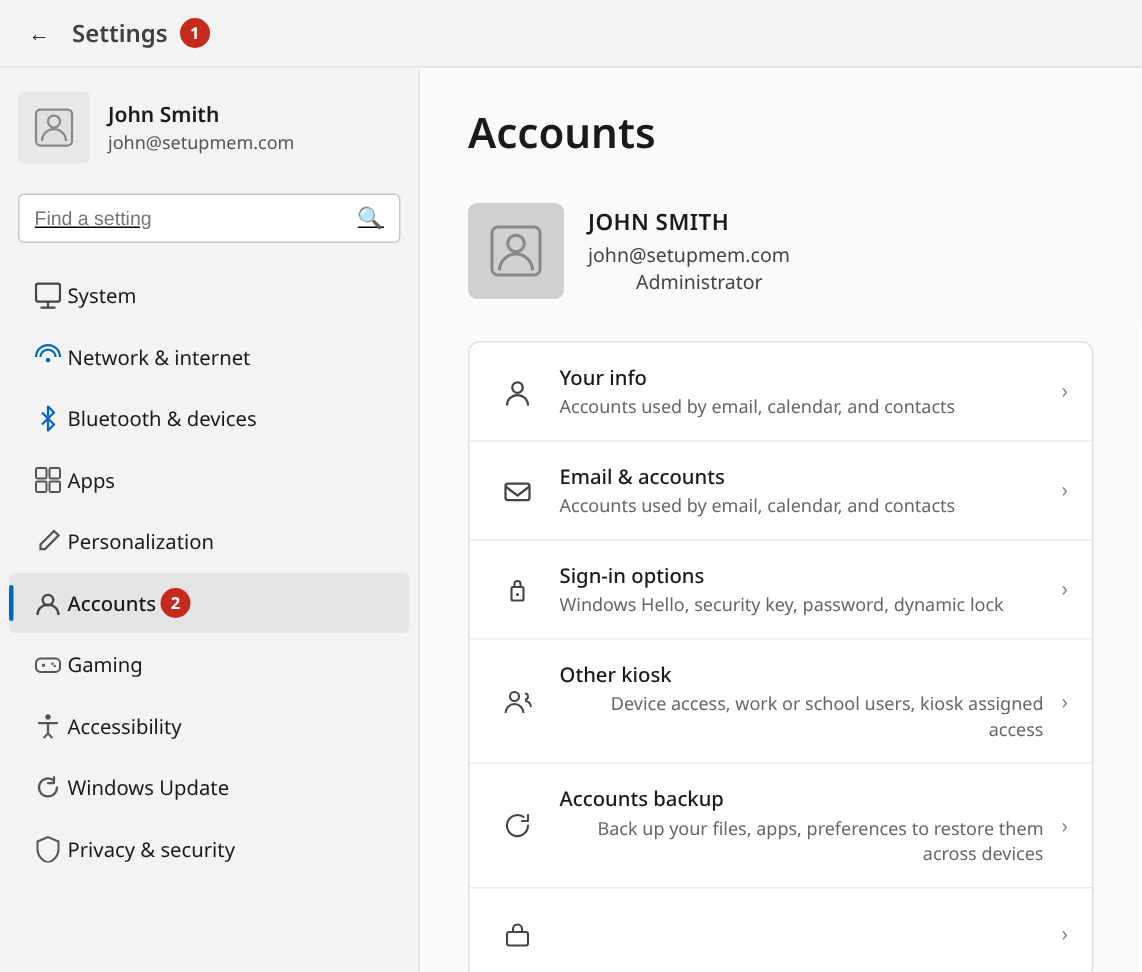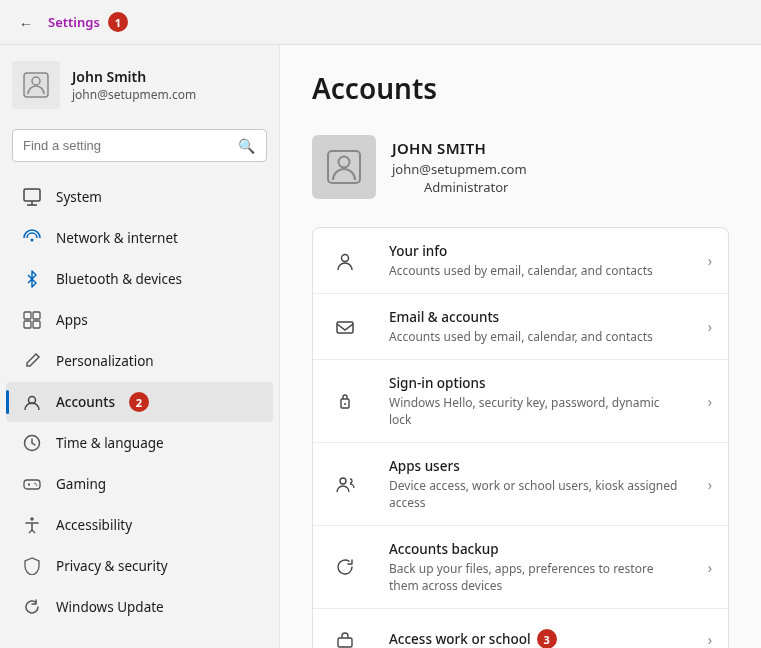--- a/index.html
+++ b/index.html
@@ -24,23 +24,23 @@
       width: 28px; height: 28px;
       border-radius: 50%;
       border: none;
       background: transparent;
       cursor: pointer;
       display: flex; align-items: center; justify-content: center;
       font-size: 14px;
       color: #333;
     }
     .title-text {
-      font-size: 13px;
+      font-size: 16px;
       font-weight: 600;
-      color: #a21caf;
+      color: #404040;
     }
     .badge {
       display: inline-flex;
       align-items: center; justify-content: center;
       width: 20px; height: 20px;
       background: #c42b1c;
       color: white;
       border-radius: 50%;
       font-size: 11px;
       font-weight: 700;
@@ -85,20 +85,21 @@
     }
     .search-box {
       margin: 4px 12px 10px;
       display: flex;
       align-items: center;
       background: white;
       border: 1px solid #c8c8c8;
       border-radius: 4px;
       padding: 6px 10px;
       gap: 20px;
+      text-decoration: underline;
     }
     .search-input {
       border: none;
       outline: none;
       font-size: 13px;
       flex: 1;
       background: transparent;
       color: #333;
     }
     .search-icon-span {
@@ -106,21 +107,21 @@
       font-size: 14px;
     }
     .nav-list {
       list-style: none;
       padding: 4px 0;
     }
     .nav-item {
       display: flex;
       align-items: center;
       padding: 10px 16px;
-      gap: 14px;
+      gap: 3px;
       cursor: pointer;
       font-size: 13.5px;
       color: #1a1a1a;
       border-radius: 4px;
       margin: 1px 6px;
       position: relative;
     }
     .nav-item.active {
       background: #e5e5e5;
       font-weight: 500;
@@ -191,41 +192,42 @@
       list-style: none;
       border: 1px solid #e0e0e0;
       border-radius: 8px;
       overflow: hidden;
       background: white;
     }
     .settings-item {
       display: flex;
       align-items: center;
       padding: 14px 16px;
-      gap: 28px;
+      gap: 12px;
       border-bottom: 1px solid #ececec;
       cursor: pointer;
     }
     .settings-item:last-child { border-bottom: none; }
     .settings-icon {
       width: 32px; height: 32px;
       display: flex; align-items: center; justify-content: center;
       font-size: 18px;
       color: #444;
       flex-shrink: 0;
     }
     .settings-text-title {
       font-size: 13.5px;
       font-weight: 500;
       color: #1a1a1a;
     }
     .settings-text-desc {
       font-size: 12px;
       color: #666;
       margin-top: 2px;
+      text-align: right;
     }
     .settings-item-right {
       margin-left: auto;
       color: #888;
       font-size: 14px;
     }
     .badge-inline {
       display: inline-flex;
       align-items: center; justify-content: center;
       width: 20px; height: 20px;
@@ -327,30 +329,20 @@
               <circle cx="9" cy="7" r="3.5" stroke="#444" stroke-width="1.5"></circle>
               <path d="M2 17c0-3.9 3.1-7 7-7s7 3.1 7 7" stroke="#444" stroke-width="1.5" fill="none"></path>
             </svg>
           </span>
     <span>Accounts</span>
     <span class="badge">2</span>
   </li>
         <li class="nav-item">
     <span class="nav-icon">
             <svg width="18" height="18" viewBox="0 0 18 18" fill="none">
-              <circle cx="9" cy="9" r="7.5" stroke="#555" stroke-width="1.5"></circle>
-              <path d="M9 5v4l3 2" stroke="#555" stroke-width="1.5" stroke-linecap="round"></path>
-            </svg>
-          </span>
-    <span>Time &amp; language</span>
-
-  </li>
-        <li class="nav-item">
-    <span class="nav-icon">
-            <svg width="18" height="18" viewBox="0 0 18 18" fill="none">
               <rect x="1" y="5" width="16" height="9" rx="3" stroke="#555" stroke-width="1.3"></rect>
               <line x1="5" y1="9.5" x2="7" y2="9.5" stroke="#555" stroke-width="1.3"></line>
               <line x1="6" y1="8.5" x2="6" y2="10.5" stroke="#555" stroke-width="1.3"></line>
               <circle cx="12" cy="8.5" r="0.8" fill="#555"></circle>
               <circle cx="13.5" cy="10" r="0.8" fill="#555"></circle>
             </svg>
           </span>
     <span>Gaming</span>
 
   </li>
@@ -362,34 +354,34 @@
               <line x1="9" y1="7" x2="9" y2="14" stroke="#555" stroke-width="1.5"></line>
               <path d="M6 17l3-3 3 3" stroke="#555" stroke-width="1.3" fill="none" stroke-linejoin="round"></path>
             </svg>
           </span>
     <span>Accessibility</span>
 
   </li>
         <li class="nav-item">
     <span class="nav-icon">
             <svg width="18" height="18" viewBox="0 0 18 18" fill="none">
-              <path d="M9 1L2 4v5c0 4.4 3 8.1 7 9 4-0.9 7-4.6 7-9V4L9 1z" stroke="#555" stroke-width="1.3" fill="none"></path>
-            </svg>
-          </span>
-    <span>Privacy &amp; security</span>
-
-  </li>
-        <li class="nav-item">
-    <span class="nav-icon">
-            <svg width="18" height="18" viewBox="0 0 18 18" fill="none">
               <path d="M15 9a6 6 0 11-2-4.5" stroke="#555" stroke-width="1.5" fill="none" stroke-linecap="round"></path>
               <path d="M13 2v4h-4" stroke="#555" stroke-width="1.5" fill="none" stroke-linejoin="round" stroke-linecap="round"></path>
             </svg>
           </span>
     <span>Windows Update</span>
+
+  </li>
+        <li class="nav-item">
+    <span class="nav-icon">
+            <svg width="18" height="18" viewBox="0 0 18 18" fill="none">
+              <path d="M9 1L2 4v5c0 4.4 3 8.1 7 9 4-0.9 7-4.6 7-9V4L9 1z" stroke="#555" stroke-width="1.3" fill="none"></path>
+            </svg>
+          </span>
+    <span>Privacy &amp; security</span>
 
   </li>
       </ul>
   </aside>
 
   <main class="main-content">
     <h1 class="page-title">Accounts</h1>
 
     <div class="account-header">
       <div class="account-avatar">
@@ -451,21 +443,21 @@
     <span class="settings-icon">
             <svg width="20" height="20" viewBox="0 0 20 20" fill="none">
               <circle cx="8" cy="7" r="3" stroke="#444" stroke-width="1.4"></circle>
               <path d="M2 18c0-3.3 2.7-6 6-6s6 2.7 6 6" stroke="#444" stroke-width="1.4" fill="none"></path>
               <path d="M15 9a2 2 0 100-4" stroke="#444" stroke-width="1.3" fill="none"></path>
               <path d="M15 10c2.2 0 4 1.8 4 4" stroke="#444" stroke-width="1.3" fill="none"></path>
               <circle cx="15" cy="7" r="0" fill="none"></circle>
             </svg>
           </span>
     <div>
-      <div class="settings-text-title">Apps users</div>
+      <div class="settings-text-title">Other kiosk</div>
       <div class="settings-text-desc">Device access, work or school users, kiosk assigned access</div>
     </div>
     <span class="settings-item-right">›</span>
   </li>
         <li class="settings-item">
     <span class="settings-icon">
             <svg width="20" height="20" viewBox="0 0 20 20" fill="none">
               <path d="M17 10a7 7 0 11-3-5.7" stroke="#444" stroke-width="1.4" fill="none" stroke-linecap="round"></path>
               <path d="M17 3v4h-4" stroke="#444" stroke-width="1.4" fill="none" stroke-linejoin="round" stroke-linecap="round"></path>
             </svg>
@@ -477,19 +469,18 @@
     <span class="settings-item-right">›</span>
   </li>
         <li class="settings-item">
     <span class="settings-icon">
             <svg width="20" height="20" viewBox="0 0 20 20" fill="none">
               <rect x="3" y="9" width="14" height="9" rx="1.5" stroke="#444" stroke-width="1.4"></rect>
               <path d="M7 9V7a3 3 0 116 0v2" stroke="#444" stroke-width="1.4" fill="none"></path>
             </svg>
           </span>
     <div>
-      <div class="settings-text-title">Access work or school<span class="badge-inline">3</span></div>
     </div>
     <span class="settings-item-right">›</span>
   </li>
       </ul>
   </main>
 </div>
 
 </body></html>

